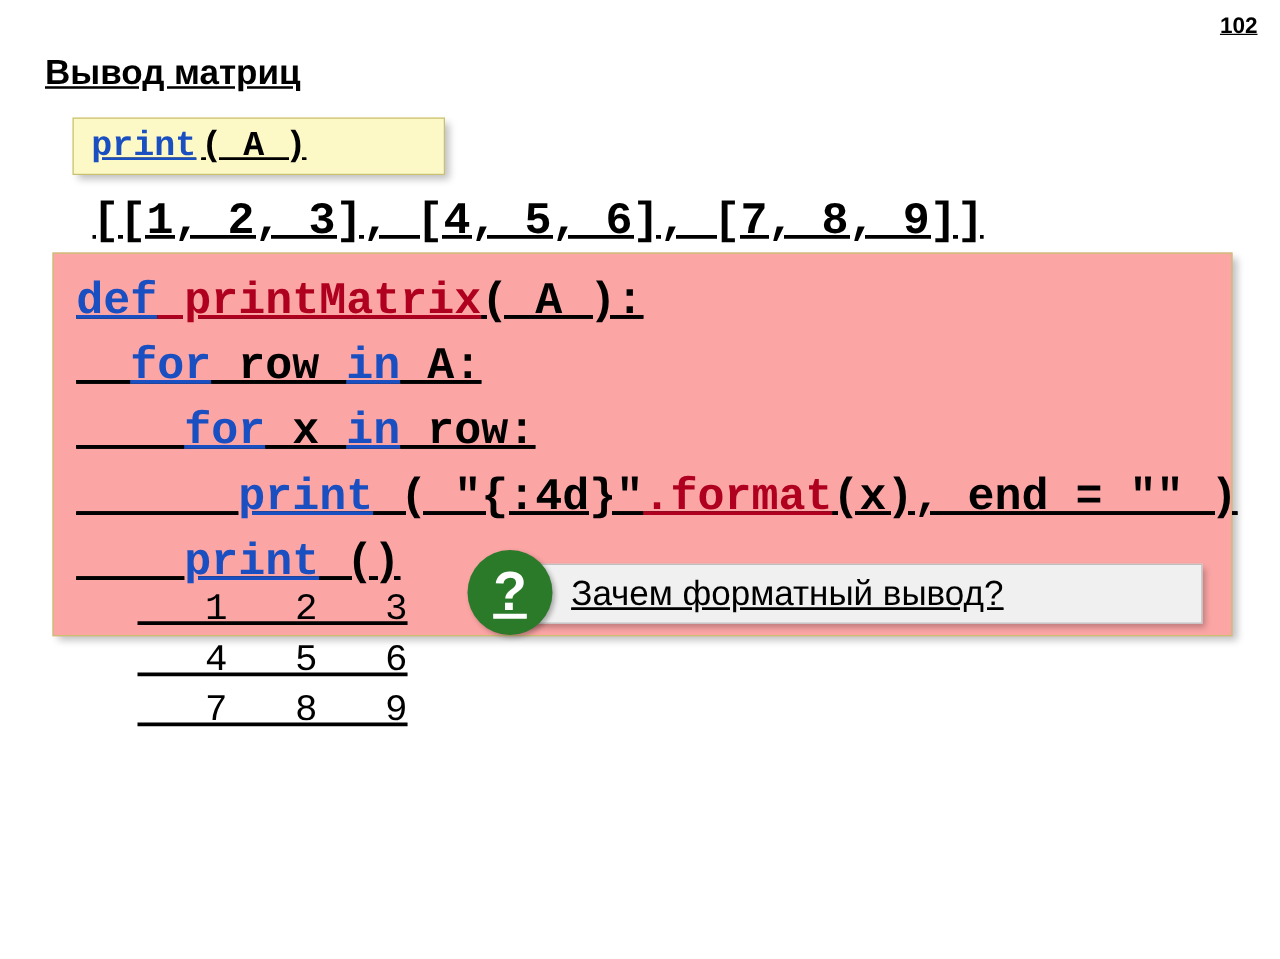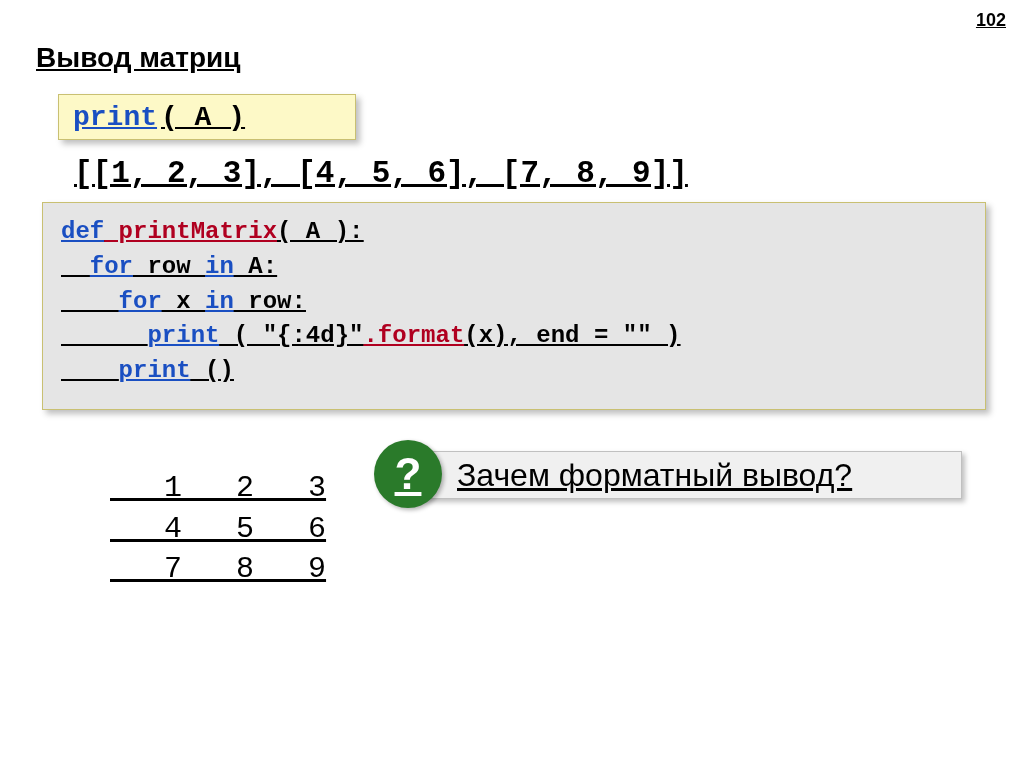--- a/index.html
+++ b/index.html
@@ -43,35 +43,35 @@
       display: flex;
       align-items: center;
     }
     .code-box-1 .kw { color: #1a4fc2; }
     .code-box-1 .paren { color: #000; margin-left: 4px; }
     .output-line {
       position: absolute;
       top: 156px;
       left: 74px;
       font-family: "Courier New", monospace;
-      font-size: 31px;
+      font-size: 36px;
       font-weight: bold;
       color: #000;
     }
     .code-box-2 {
       position: absolute;
       top: 202px;
       left: 42px;
       width: 944px;
-      background: #e5e5e5;
+      background: #fca5a5;
       border: 1px solid #c9c072;
       box-shadow: 4px 4px 6px rgba(0,0,0,0.25);
-      padding: 12px 18px 20px 18px;
+      padding: 12px 18px 32px 18px;
       font-family: "Courier New", monospace;
-      font-size: 24px;
+      font-size: 36px;
       font-weight: bold;
       line-height: 1.45;
       white-space: pre;
     }
     .kw-blue { color: #1a4fc2; }
     .kw-red  { color: #b00020; }
     .plain   { color: #000; }
     .matrix-output {
       position: absolute;
       top: 452px;
@@ -88,21 +88,21 @@
       top: 451px;
       left: 408px;
       width: 554px;
       height: 48px;
       background: #f0f0f0;
       border: 1px solid #c0c0c0;
       box-shadow: 3px 3px 5px rgba(0,0,0,0.25);
       display: flex;
       align-items: center;
       padding-left: 48px;
-      font-size: 32px;
+      font-size: 28px;
       color: #000;
     }
     .question-circle {
       position: absolute;
       top: 440px;
       left: 374px;
       width: 68px;
       height: 68px;
       background: #2a7a2a;
       border-radius: 50%;

